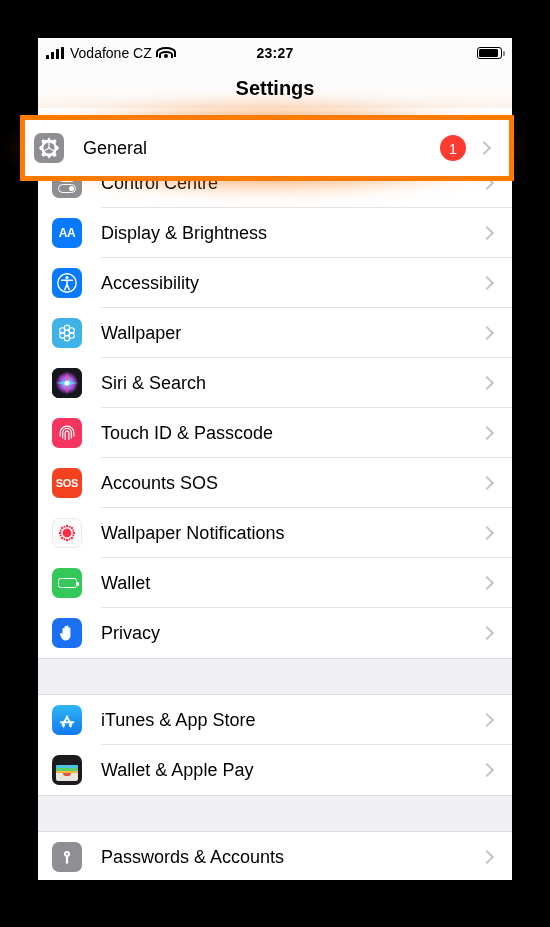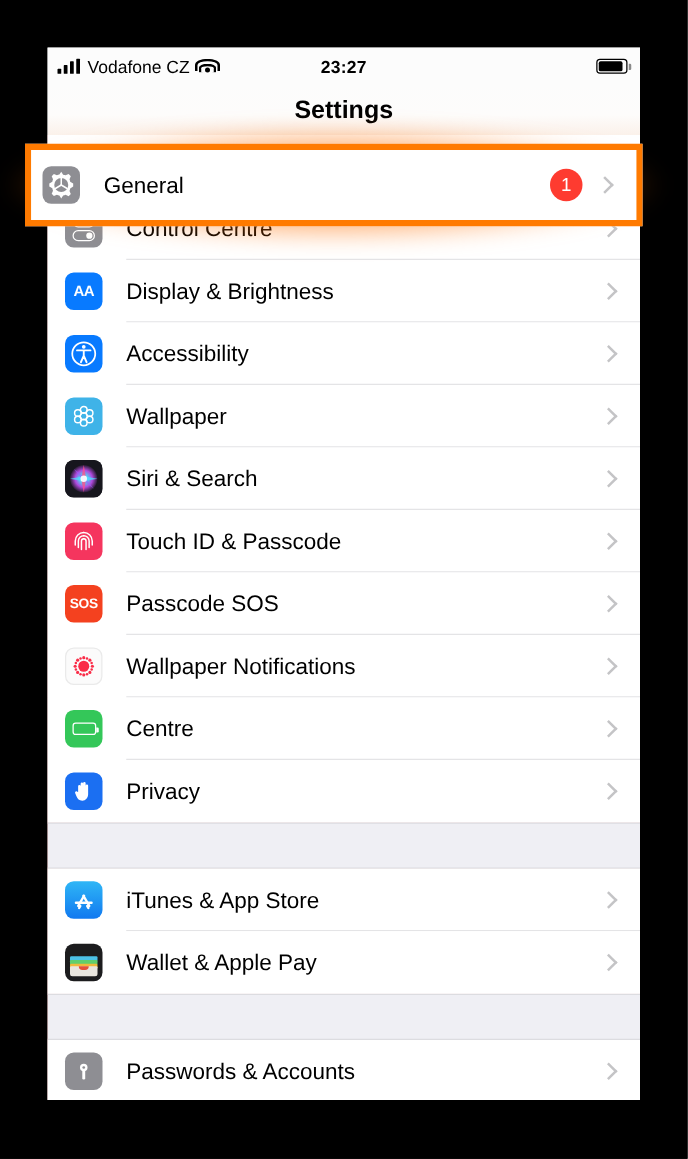--- a/index.html
+++ b/index.html
@@ -53,21 +53,21 @@
     background:#000;border-radius:0 1px 1px 0;opacity:.45;}
 
   
   .navbar{
     height:40px;display:flex;align-items:center;justify-content:center;
     background:linear-gradient(#fcfcfc 0%, #fdfcfb 60%, #fbf1ea 100%);
   }
   .navbar .title{font-size:20px;font-weight:bold;color:#000;}
 
   
-  .list{background:#7f1d1d;}
+  .list{background:#4c1d95;}
   .group{background:#ffffff;}
   .gap{height:35px;background:#efeff4;
        border-top:1px solid #dcdce0;border-bottom:1px solid #dcdce0;}
 
   .row{
     position:relative;display:flex;align-items:center;
     height:50px;padding-left:14px;background:#fff;box-sizing:border-box;
   }
   .row .sep{position:absolute;left:63px;right:0;bottom:0;height:1px;
     background:#e4e4e6;}
@@ -302,21 +302,21 @@
               </g>
             </svg>
           </div>
           <div class="label">Touch ID &amp; Passcode</div>
           <div class="chev"></div>
           <div class="sep"></div>
         </div>
 
         <div class="row">
           <div class="icon ic-sos">SOS</div>
-          <div class="label">Passcode SOS</div>
+          <div class="label">Accounts SOS</div>
           <div class="chev"></div>
           <div class="sep"></div>
         </div>
 
         <div class="row">
           <div class="icon ic-exp">
             <svg width="24" height="24" viewBox="0 0 24 24">
               <circle cx="12" cy="12" r="4.4" fill="#fa2d48"></circle>
               <g fill="#fa2d48">
                 <circle cx="12" cy="5.1" r="1.25"></circle>
@@ -340,21 +340,21 @@
           </div>
           <div class="label">Wallpaper Notifications</div>
           <div class="chev"></div>
           <div class="sep"></div>
         </div>
 
         <div class="row">
           <div class="icon ic-batt">
             <div class="b"></div>
           </div>
-          <div class="label">Centre</div>
+          <div class="label">Wallet</div>
           <div class="chev"></div>
           <div class="sep"></div>
         </div>
 
         <div class="row last">
           <div class="icon ic-priv">
             <svg width="20" height="20" viewBox="0 0 24 24">
               <path fill="#fff" d="M6.6 12.6V7.3a1.2 1.2 0 112.4 0v4.1V4.9a1.2 1.2 0 112.4 0v6.5V4.2a1.2 1.2 0 112.4 0v7.2V6.6a1.2 1.2 0 112.4 0v8.2c0 3.4-2.3 6.2-5.6 6.2-3.1 0-4.6-1.8-5.6-4.2l-1.2-2.8c-.4-1 .1-1.8 1-2 .6-.1 1.1.2 1.4.8z"></path>
             </svg>
           </div>

